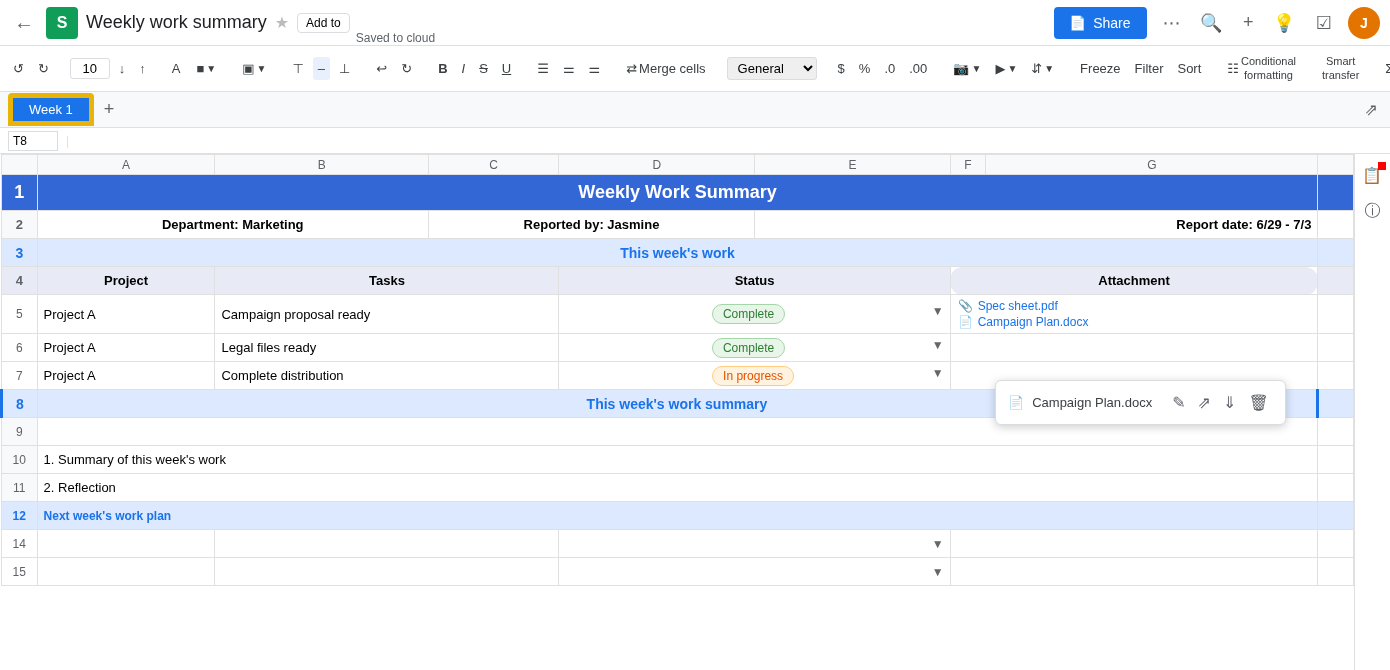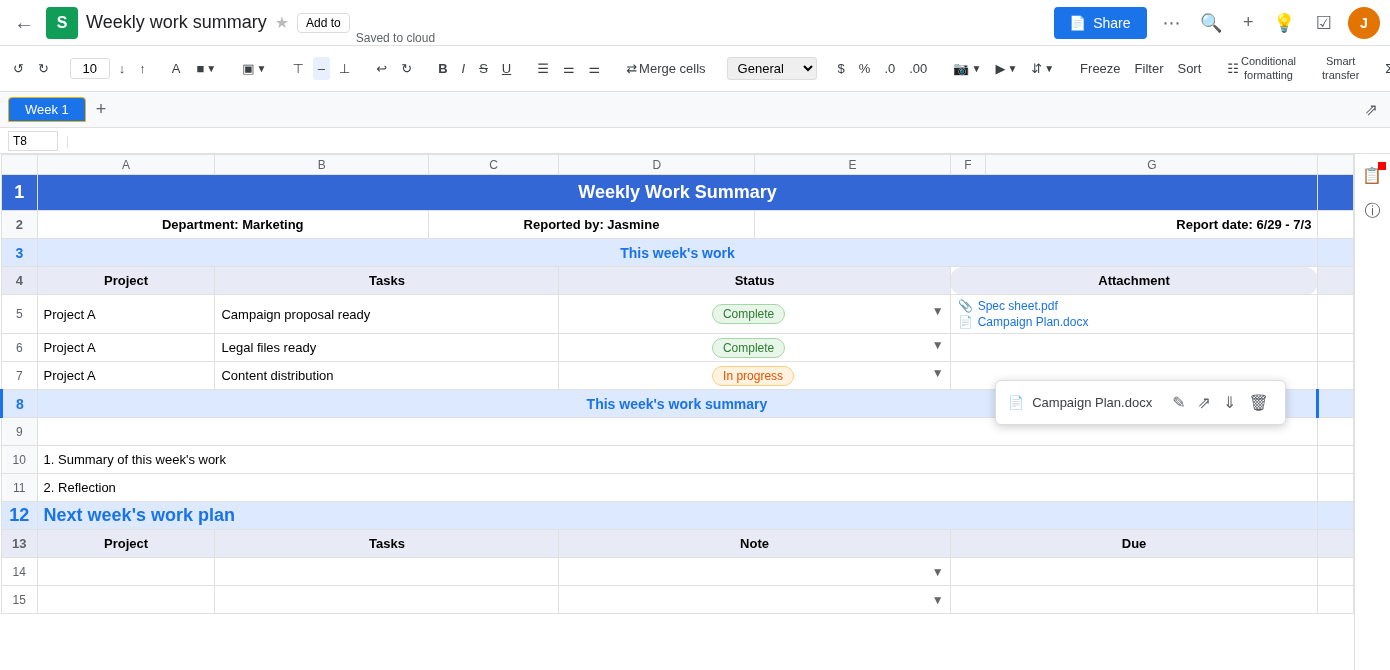--- a/index.html
+++ b/index.html
@@ -41,21 +41,21 @@
     .font-size-box { border: 1px solid #dadce0; border-radius: 3px; padding: 2px 4px; width: 40px; text-align: center; font-size: 13px; }
     .font-select { border: 1px solid #dadce0; border-radius: 3px; padding: 2px 6px; font-size: 13px; min-width: 90px; }
 
     
     .sheet-tabs {
       display: flex; align-items: center; height: 36px;
       border-bottom: 1px solid #e0e0e0; padding: 0 8px; gap: 4px;
       background: #f8f9fa;
     }
     .sheet-tab {
-      padding: 4px 16px; border-radius: 4px 4px 0 0; border: 1px solid #eab308;
+      padding: 4px 16px; border-radius: 4px 4px 0 0; border: 5px solid #eab308;
       background: #1a73e8; color: white; font-size: 13px; cursor: pointer;
     }
     .add-sheet-btn { background: none; border: none; cursor: pointer; font-size: 18px; color: #5f6368; padding: 2px 6px; }
 
     
     .formula-bar {
       display: flex; align-items: center; height: 26px;
       border-bottom: 1px solid #e0e0e0; padding: 0 8px; gap: 8px;
       font-size: 12px;
     }
@@ -74,21 +74,21 @@
       font-size: 13px; vertical-align: middle; overflow: hidden; white-space: nowrap;
     }
 
     
     .title-row td { background: #3367d6; color: white; font-weight: bold; font-size: 18px; text-align: center; height: 36px; }
     .info-row td { font-weight: bold; font-size: 13px; }
     .section-header td { background: #dce9ff; color: #1a73e8; font-weight: bold; text-align: center; font-size: 14px; }
     .col-header-row td { background: #e8eaf6; font-weight: bold; text-align: center; font-size: 13px; }
     .data-row td { background: white; }
     .summary-header td { background: #dce9ff; color: #1a73e8; font-weight: bold; text-align: center; font-size: 14px; }
-    .next-header td { background: #dce9ff; color: #1a73e8; font-weight: bold; font-size: 18px; }
+    .next-header td { background: #dce9ff; color: #1a73e8; font-weight: bold; font-size: 12px; }
     .next-col-header td { background: #e8eaf6; font-weight: bold; text-align: center; font-size: 13px; }
 
     .status-badge {
       display: inline-block; padding: 2px 10px; border-radius: 12px;
       font-size: 12px; font-weight: 500;
     }
     .status-complete { background: #e8f5e9; color: #2e7d32; border: 1px solid #a5d6a7; }
     .status-inprogress { background: #fff3e0; color: #e65100; border: 1px solid #ffcc80; margin-left: 9px; }
 
     .attachment-cell { text-align: left; vertical-align: top; padding: 4px 8px; }
@@ -336,21 +336,21 @@
             <span class="status-badge status-complete">Complete</span>
             <span style="float:right;color:#666;font-size:12px;">▼</span>
           </td>
           <td colspan="2"></td>
           <td></td>
         </tr>
 
         <tr class="data-row">
           <td class="row-header">7</td>
           <td>Project A</td>
-          <td colspan="2">Content distribution</td>
+          <td colspan="2">Complete distribution</td>
           <td colspan="2" style="text-align:center;">
             <span class="status-badge status-inprogress">In progress</span>
             <span style="float:right;color:#666;font-size:12px;">▼</span>
           </td>
           <td colspan="2"></td>
           <td></td>
         </tr>
 
         <tr class="summary-header">
           <td class="row-header" style="border-left:3px solid #1a73e8;">8</td>
@@ -375,28 +375,20 @@
           <td colspan="7">2. Reflection</td>
           <td></td>
         </tr>
 
         <tr class="next-header">
           <td class="row-header">12</td>
           <td colspan="7">Next week's work plan</td>
           <td></td>
         </tr>
 
-        <tr class="next-col-header">
-          <td class="row-header">13</td>
-          <td><b>Project</b></td>
-          <td colspan="2" style="text-align:center;"><b>Tasks</b></td>
-          <td colspan="2" style="text-align:center;"><b>Note</b></td>
-          <td colspan="2" style="text-align:center;"><b>Due</b></td>
-          <td></td>
-        </tr>
 
         <tr class="data-row">
           <td class="row-header">14</td>
           <td></td>
           <td colspan="2"></td>
           <td colspan="2" style="text-align:right;">
             <span style="color:#666;font-size:12px;">▼</span>
           </td>
           <td colspan="2"></td>
           <td></td>

